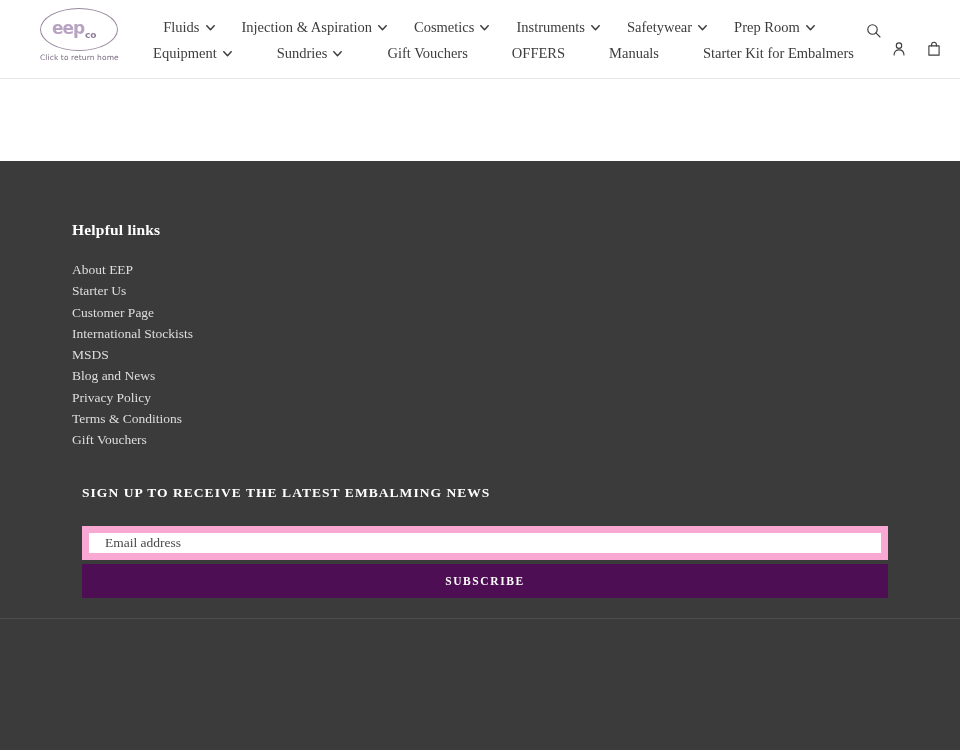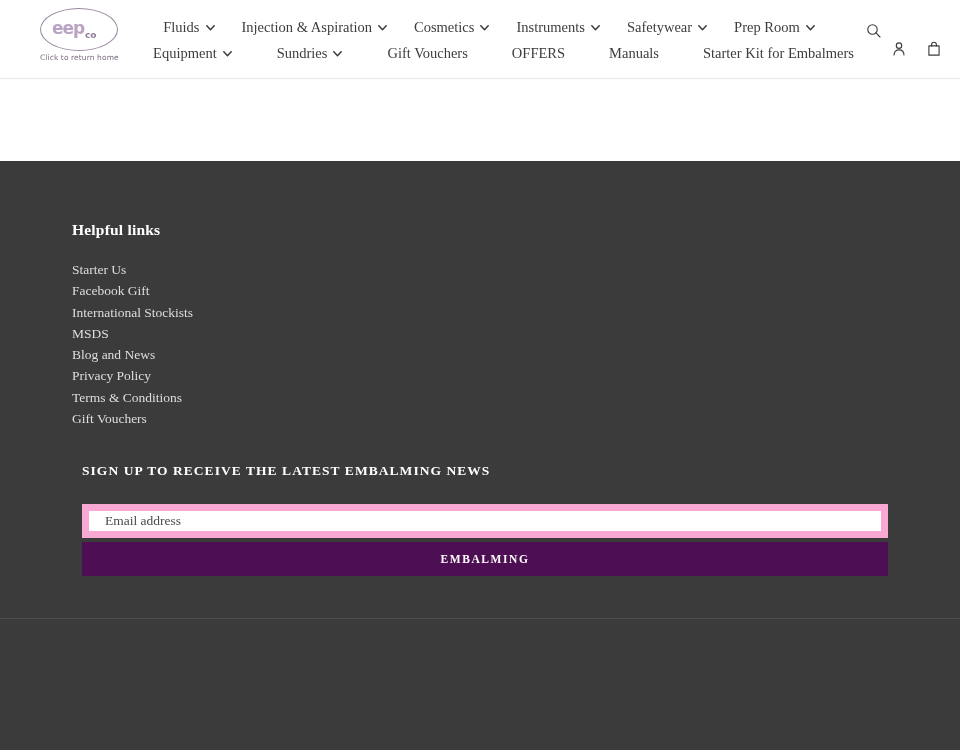--- a/index.html
+++ b/index.html
@@ -310,34 +310,35 @@
 </header>
 
 <main class="page-body"></main>
 
 <footer class="site-footer">
   <div class="footer-inner">
 
     <h2 class="footer-heading">Helpful links</h2>
 
     <ul class="footer-links">
+      <li><a href="#">About EEP</a></li>
       <li><a href="#">Starter Us</a></li>
-      <li><a href="#">Facebook Gift</a></li>
+      <li><a href="#">Customer Page</a></li>
       <li><a href="#">International Stockists</a></li>
       <li><a href="#">MSDS</a></li>
       <li><a href="#">Blog and News</a></li>
       <li><a href="#">Privacy Policy</a></li>
       <li><a href="#">Terms &amp; Conditions</a></li>
       <li><a href="#">Gift Vouchers</a></li>
     </ul>
 
     <section class="newsletter">
       <div class="newsletter-title">SIGN UP TO RECEIVE THE LATEST EMBALMING NEWS</div>
       <input class="email-input" type="email" placeholder="Email address" style="">
-      <button class="subscribe-btn">EMBALMING</button>
+      <button class="subscribe-btn">SUBSCRIBE</button>
     </section>
   </div>
 
   <div class="footer-divider"></div>
 
   <div class="footer-bottom">
 
     
 
     

